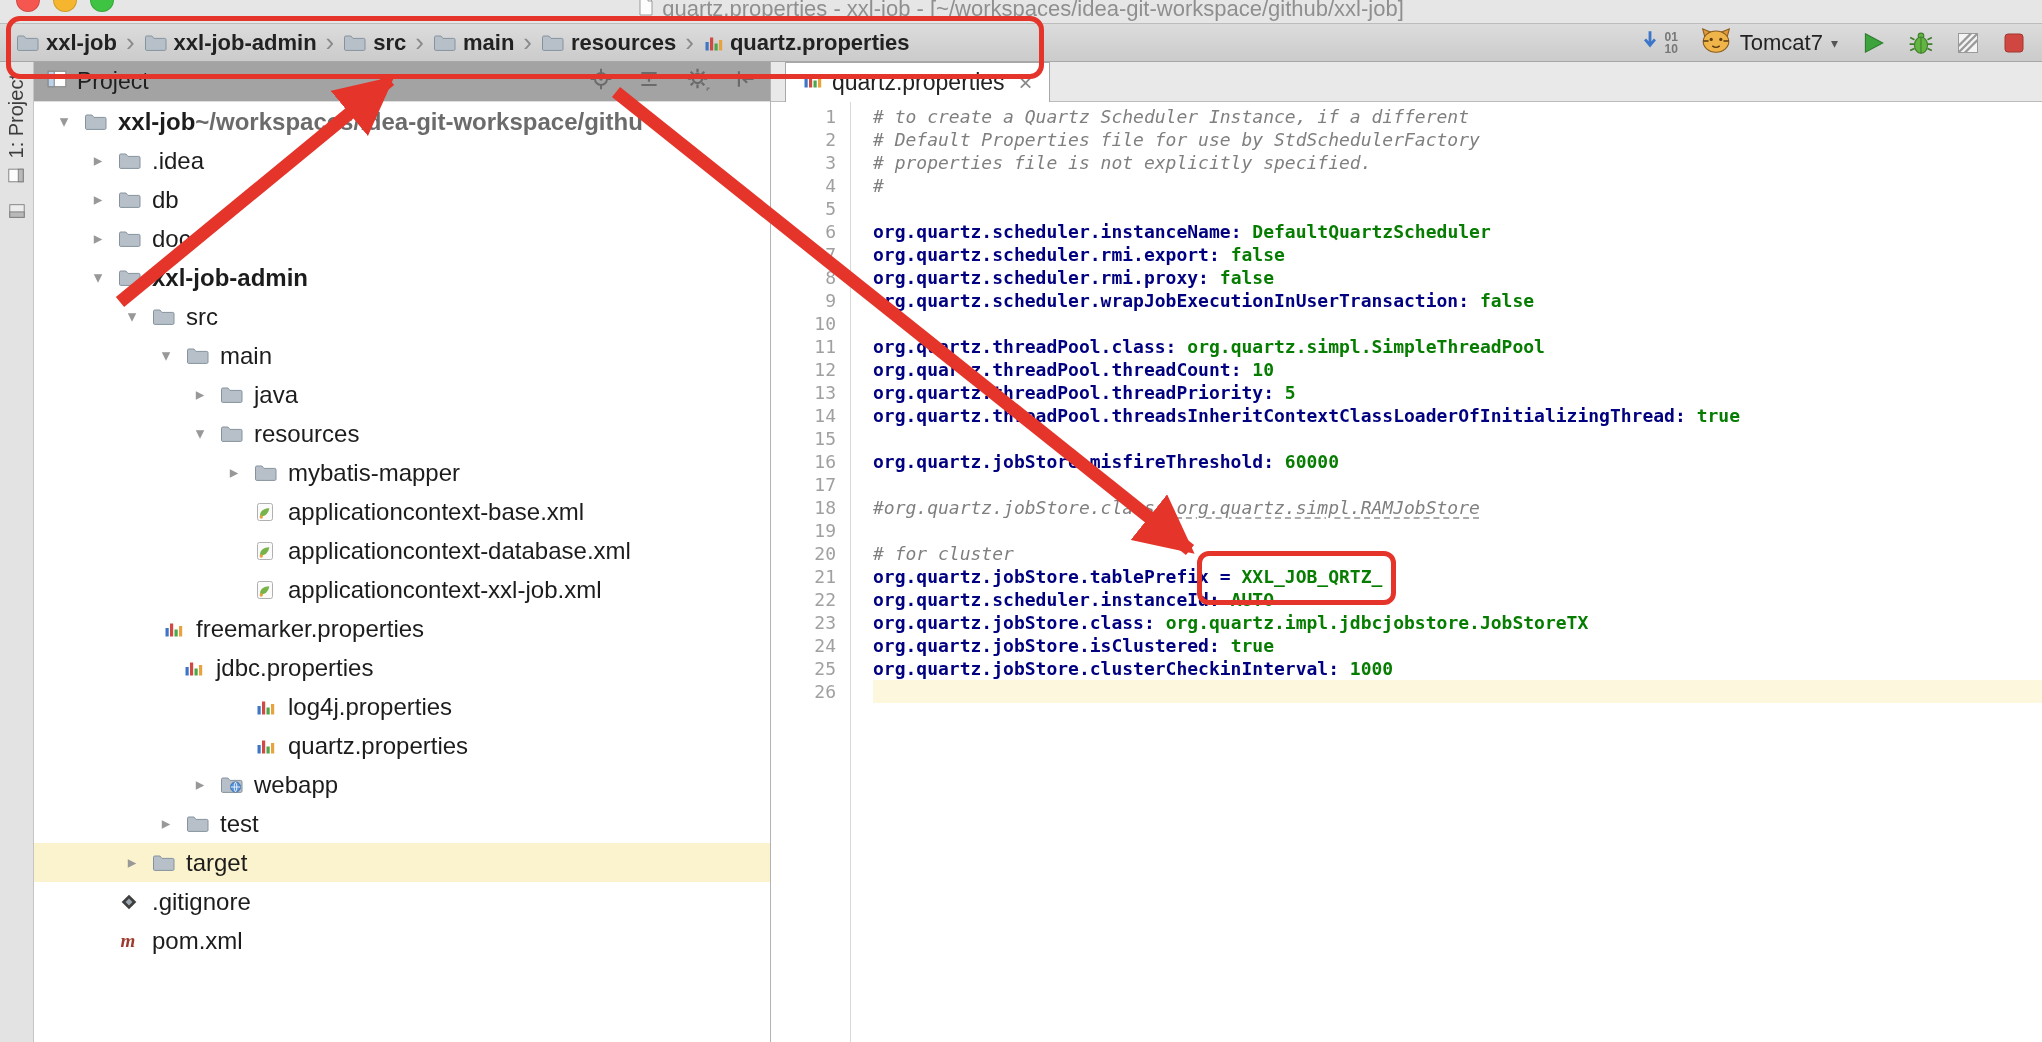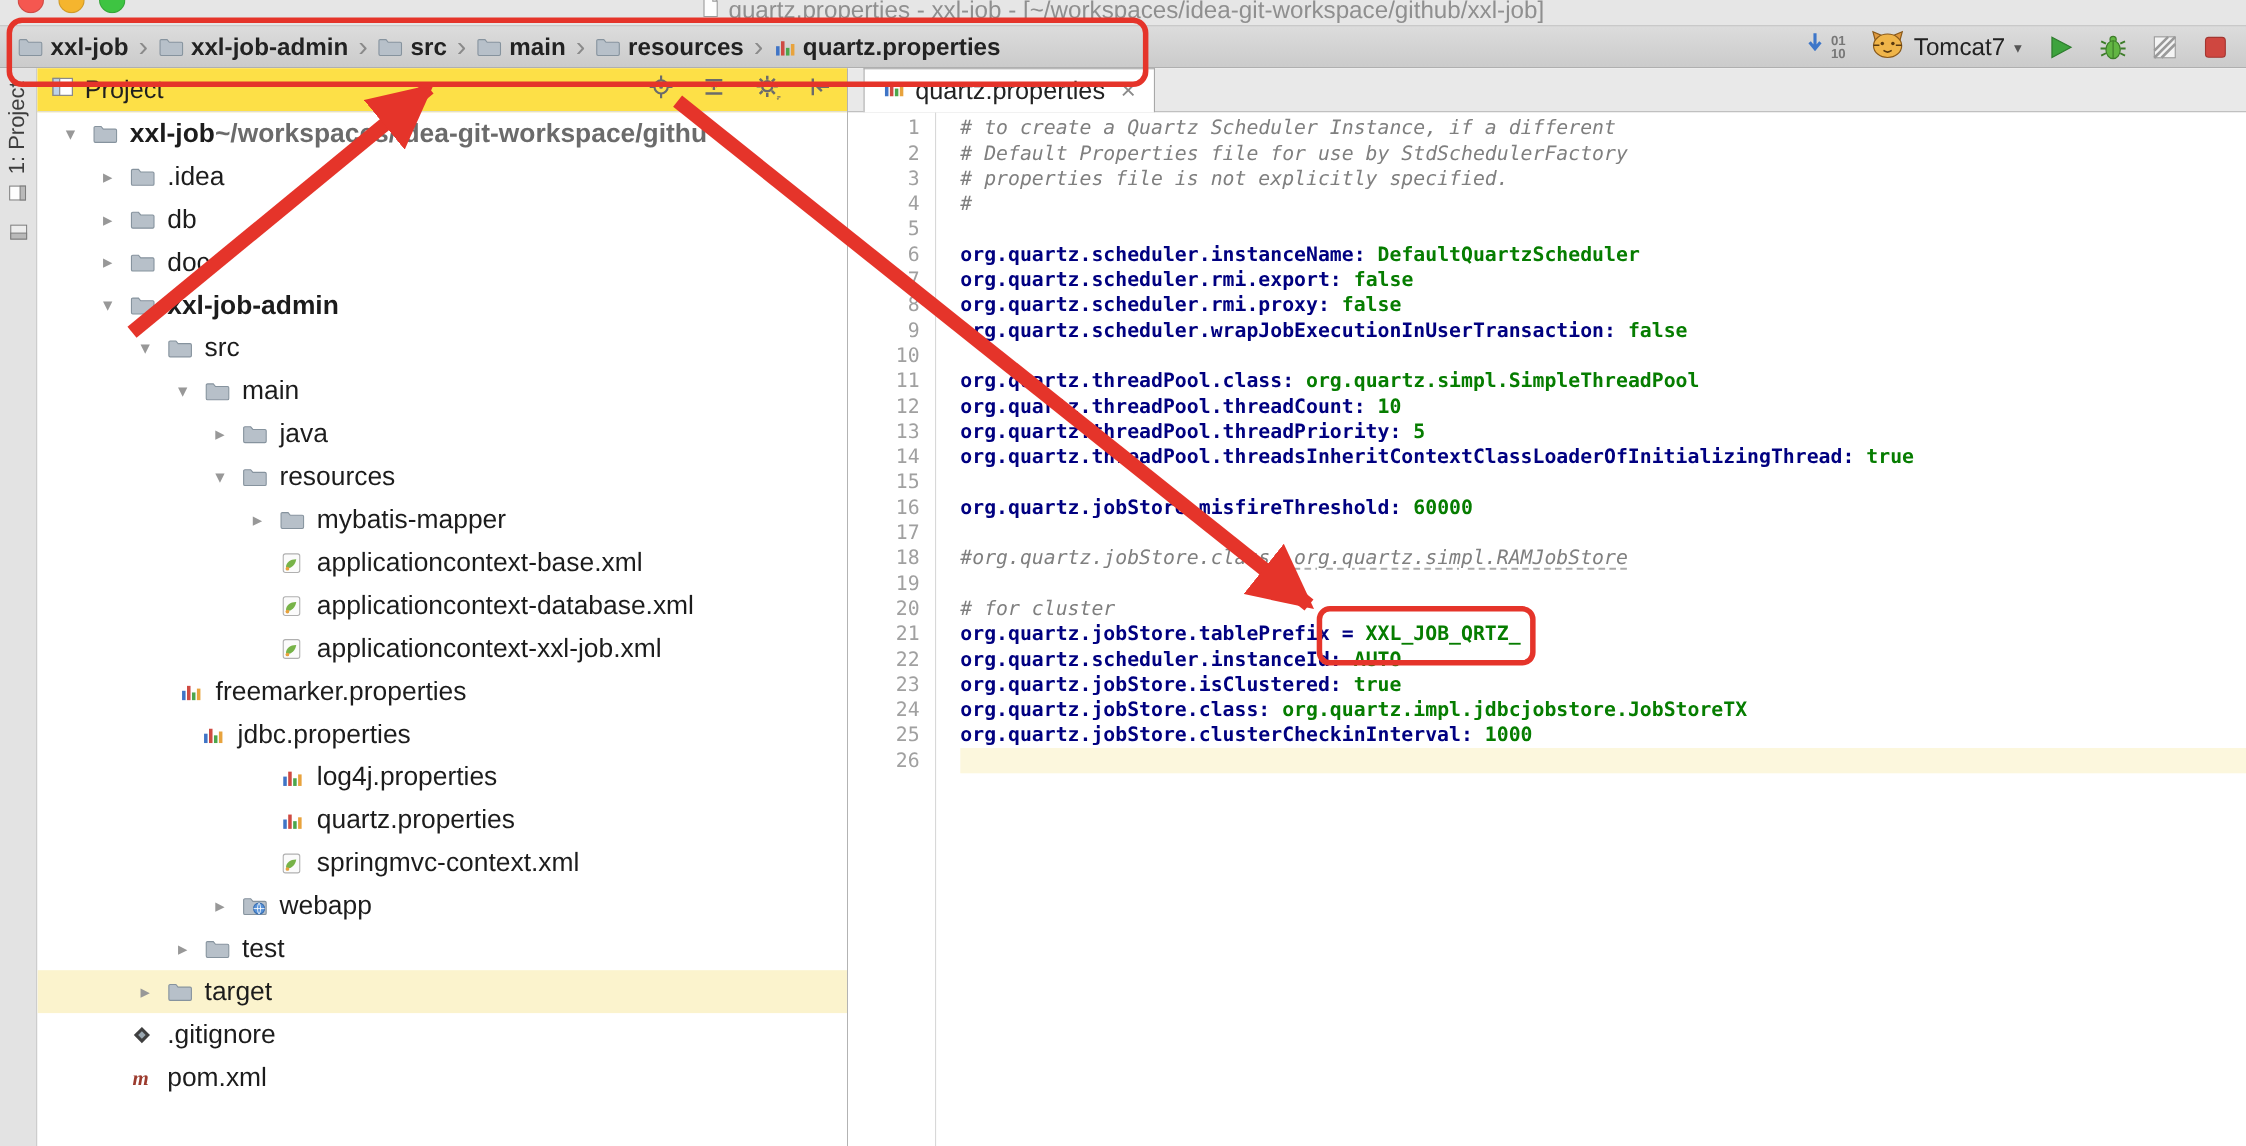--- a/index.html
+++ b/index.html
@@ -27,21 +27,21 @@
   .combo .dd{font-size:14px;color:#555;}
   .tbtn{display:inline-flex;align-items:center;justify-content:center;}
 
   
   .main{display:flex;height:calc(100% - 62px);}
   .stripe{width:34px;background:#e3e3e3;border-right:1px solid #c4c4c4;display:flex;flex-direction:column;align-items:center;padding-top:12px;gap:18px;flex:none;}
   .stripe-btn{writing-mode:vertical-rl;transform:rotate(180deg);display:flex;align-items:center;gap:8px;color:#3d3d3d;font-size:20px;}
 
   
   .project{width:737px;flex:none;border-right:1px solid #b3b3b3;display:flex;flex-direction:column;background:#fff;}
-  .panel-header{height:40px;flex:none;display:flex;align-items:center;gap:9px;padding:0 12px;background:#fde047;border-bottom:1px solid #dedede;font-size:23px;color:#1f1f1f;}
+  .panel-header{height:40px;flex:none;display:flex;align-items:center;gap:9px;padding:0 12px;background:#a3a3a3;border-bottom:1px solid #dedede;font-size:23px;color:#1f1f1f;}
   .ph-actions{margin-left:auto;display:flex;align-items:center;gap:24px;}
   .tree{flex:1;overflow:hidden;}
   .row{height:39px;display:flex;align-items:center;white-space:nowrap;font-size:24px;color:#1c1c1c;cursor:default;}
   .row .arrow{width:32px;flex:none;text-align:center;color:#989898;font-size:17px;}
   .row .ticon{width:30px;flex:none;}
   .row .lbl{margin-left:8px;}
   .row.bold .lbl{font-weight:700;}
   .row.blue .lbl{color:#0d53c7;}
   .row.hl{background:#fbf3cd;}
   .suffix{font-weight:700;color:#6b6b6b;}
@@ -412,31 +412,20 @@
           <span class="arrow"></span>
           <span class="ticon">
             <svg width="20" height="20" viewBox="0 0 20 20">
               <rect x="2.5" y="9" width="3.2" height="8.5" fill="#3f74c6"></rect>
               <rect x="7" y="4.5" width="3.2" height="13" fill="#cf4a42"></rect>
               <rect x="11.5" y="10.5" width="3.2" height="7" fill="#4ca64c"></rect>
               <rect x="16" y="7" width="3.2" height="10.5" fill="#e8a33d"></rect>
             </svg>
           </span>
           <span class="lbl">quartz.properties</span>
-        </div>
-        <div class="row" style="padding-left: 184px;">
-          <span class="arrow"></span>
-          <span class="ticon">
-            <svg width="20" height="20" viewBox="0 0 20 20">
-              <rect x="2.5" y="1.5" width="15" height="17" rx="2" fill="#fbfbfb" stroke="#b0b0b0"></rect>
-              <path d="M5 13.5c0-4.2 4-7.3 9.3-7.2-.8 5-4 8.2-8.3 8.2z" fill="#77b348"></path>
-              <circle cx="6.3" cy="15" r="1.7" fill="#e7a13c"></circle>
-            </svg>
-          </span>
-          <span class="lbl">springmvc-context.xml</span>
         </div>
         <div class="row" style="padding-left: 150px;">
           <span class="arrow">▸</span>
           <span class="ticon">
             <svg width="23" height="19" viewBox="0 0 23 19">
               <path d="M1.5 4.2c0-.7.6-1.2 1.2-1.2h5.2l2 2.4h10.9c.7 0 1.2.5 1.2 1.2v9.6c0 .7-.5 1.2-1.2 1.2H2.7c-.7 0-1.2-.5-1.2-1.2z" fill="#b7c0c9" stroke="#86939e"></path>
               <circle cx="15.5" cy="12" r="5" fill="#5792d9" stroke="#3a6fb0"></circle>
               <path d="M10.5 12h10M15.5 7c-1.8 1.4-1.8 8.6 0 10M15.5 7c1.8 1.4 1.8 8.6 0 10" fill="none" stroke="#fff" stroke-width=".8"></path>
             </svg>
           </span>
@@ -540,22 +529,22 @@
           <div class="cl"><span class="tok-key">org.quartz.threadPool.threadPriority</span><span class="tok-sep">: </span><span class="tok-value">5</span></div>
           <div class="cl"><span class="tok-key">org.quartz.threadPool.threadsInheritContextClassLoaderOfInitializingThread</span><span class="tok-sep">: </span><span class="tok-value">true</span></div>
           <div class="cl"></div>
           <div class="cl"><span class="tok-key">org.quartz.jobStore.misfireThreshold</span><span class="tok-sep">: </span><span class="tok-value">60000</span></div>
           <div class="cl"></div>
           <div class="cl"><span class="tok-comment">#org.quartz.jobStore.class: </span><span class="tok-comment-typo">org.quartz.simpl.RAMJobStore</span></div>
           <div class="cl"></div>
           <div class="cl"><span class="tok-comment"># for cluster</span></div>
           <div class="cl"><span class="tok-key">org.quartz.jobStore.tablePrefix</span><span class="ring"><span class="tok-sep"> = </span><span class="tok-value">XXL_JOB_QRTZ_</span></span></div>
           <div class="cl"><span class="tok-key">org.quartz.scheduler.instanceId</span><span class="tok-sep">: </span><span class="tok-value">AUTO</span></div>
+          <div class="cl"><span class="tok-key">org.quartz.jobStore.class</span><span class="tok-sep">: </span><span class="tok-value">org.quartz.impl.jdbcjobstore.JobStoreTX</span></div>
           <div class="cl"><span class="tok-key">org.quartz.jobStore.isClustered</span><span class="tok-sep">: </span><span class="tok-value">true</span></div>
-          <div class="cl"><span class="tok-key">org.quartz.jobStore.class</span><span class="tok-sep">: </span><span class="tok-value">org.quartz.impl.jdbcjobstore.JobStoreTX</span></div>
           <div class="cl"><span class="tok-key">org.quartz.jobStore.clusterCheckinInterval</span><span class="tok-sep">: </span><span class="tok-value">1000</span></div>
           <div class="cl caret"></div>
         </div>
     </div>
   </div>
 
 </div>
 
 <div class="bc-ring"></div>
 <svg class="overlay" width="2042" height="1042">

